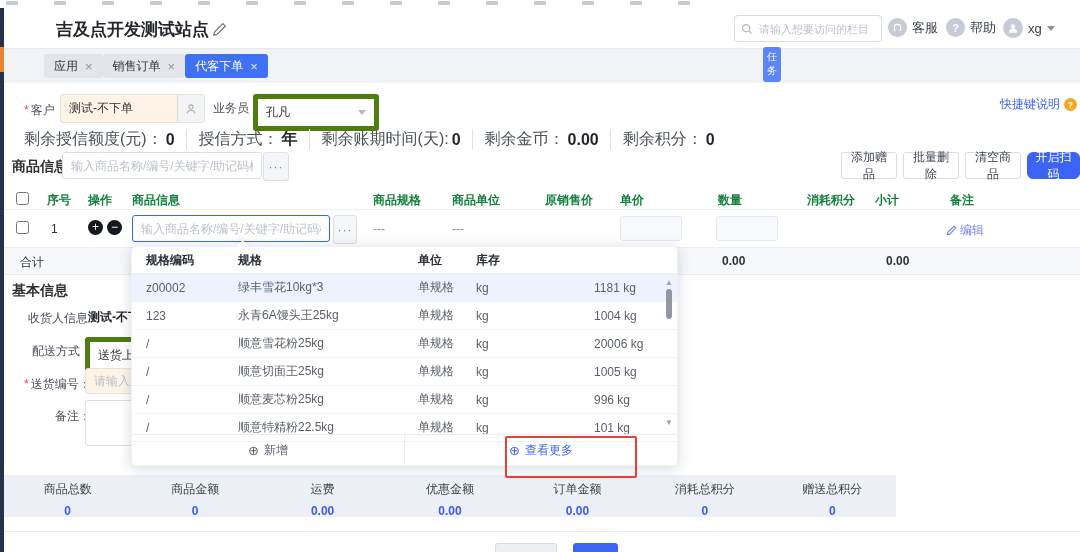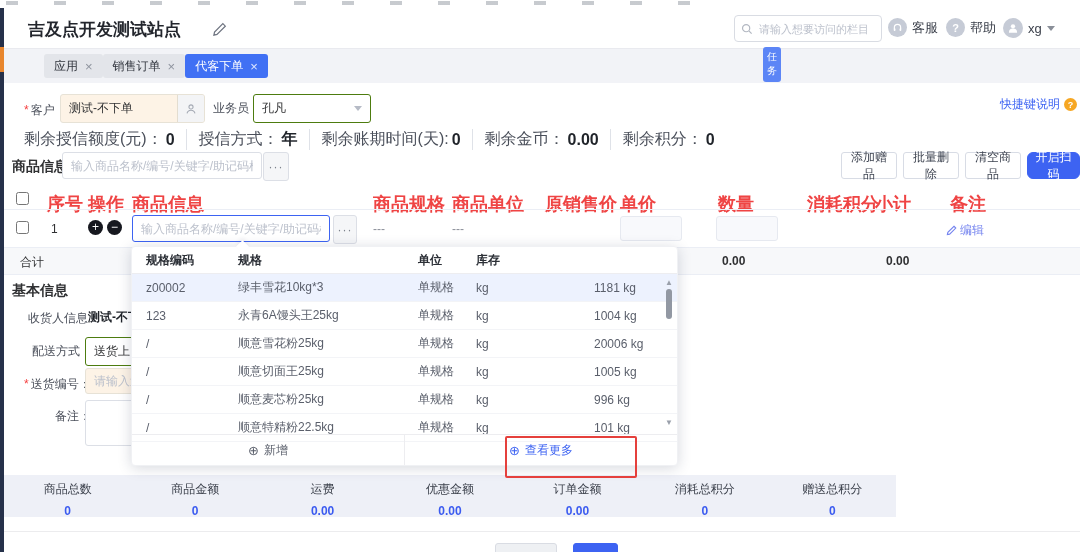--- a/index.html
+++ b/index.html
@@ -16,21 +16,21 @@
   .bookmarks{left:0;top:0;width:1080px;height:6px;background:#fff;}
   .bookmarks .dots{position:absolute;left:6px;top:1px;width:700px;height:4px;opacity:.55;
      background:repeating-linear-gradient(90deg,#9aa0a8 0 12px,transparent 12px 48px);}
 
   
   .leftstrip{left:0;top:8px;width:4px;height:544px;background:#26314a;}
   .leftstrip .orange{position:absolute;left:0;top:39px;width:4px;height:25px;background:#e8862e;}
 
   
   .apphdr{left:4px;top:8px;width:1076px;height:40px;background:#fff;}
-  .title{position:absolute;left:24px;top:10px;font-size:17px;font-weight:bold;color:#23262d;}
+  .title{position:absolute;left:52px;top:10px;font-size:17px;font-weight:bold;color:#23262d;}
   .editpen{position:absolute;left:208px;top:14px;width:15px;height:15px;}
   .srchbox{position:absolute;left:730px;top:7px;width:134px;height:25px;border:1px solid #d9dce3;
            border-radius:4px;display:flex;align-items:center;padding:0 6px;background:#fff;}
   .srchbox input{border:none;outline:none;flex:1;font-size:11px;min-width:0;font-family:inherit;background:transparent;}
   .cicon{width:19px;height:19px;border-radius:50%;background:#c6cbd6;display:inline-flex;
          align-items:center;justify-content:center;color:#fff;font-size:11px;font-weight:bold;}
   .hdritem{position:absolute;top:10px;display:flex;align-items:center;gap:5px;font-size:13px;color:#3a3f4a;cursor:pointer;text-align:right;}
   .caret{width:0;height:0;border-left:4px solid transparent;border-right:4px solid transparent;
          border-top:5px solid #8a8f99;display:inline-block;}
 
@@ -45,42 +45,42 @@
   .taskbadge{left:763px;top:47px;width:18px;height:32px;background:#5c85f6;border-radius:3px;color:#fff;
              font-size:10px;line-height:1.4;text-align:center;padding-top:3px;z-index:20;cursor:pointer;}
 
   
   .lbl12{font-size:12px;color:#4a4f5a;}
   .clientwrap{left:60px;top:94px;width:143px;height:27px;border:1px solid #e7e2d6;border-radius:3px;
               display:flex;overflow:hidden;background:#fdf3e6;}
   .clientwrap input{flex:1;border:none;outline:none;background:transparent;font-size:12px;padding:0 8px;
                     color:#303133;min-width:0;font-family:inherit;}
   .clienticon{width:26px;border-left:1px solid #e3ddd0;background:#f3f4f6;display:flex;align-items:center;justify-content:center;}
-  .selectbox{height:27px;border:1px solid #4d7c0f;border-radius:3px;background:#fff;display:flex;
+  .selectbox{height:27px;border:5px solid #4d7c0f;border-radius:3px;background:#fff;display:flex;
              align-items:center;padding:0 8px;font-size:12px;color:#303133;justify-content:space-between;}
   .helpq{width:13px;height:13px;border-radius:50%;background:#f6a723;color:#fff;font-size:9px;font-weight:bold;
          display:inline-flex;align-items:center;justify-content:center;}
 
   .credit{left:24px;top:129px;display:flex;font-size:16px;color:#4a4f5a;}
   .credit .item{display:flex;align-items:center;}
   .credit .item + .item{margin-left:11px;padding-left:12px;border-left:1px solid #dfe2e8;}
   .credit b{color:#1f2329;margin-left:3px;}
 
   
   .ipt{border:1px solid #dcdfe6;border-radius:3px;font-size:12px;color:#303133;padding:0 8px;
        background:#fff;outline:none;font-family:inherit;box-sizing:border-box;}
   input::placeholder,textarea::placeholder{color:#bcc1cc;}
   .morebtn{background:#f5f6f8;border:1px solid #dcdfe6;border-radius:3px;color:#7d828c;font-size:12px;
            display:inline-flex;align-items:center;justify-content:center;cursor:pointer;letter-spacing:1px;}
   .btn{height:27px;border:1px solid #d8dce5;border-radius:3px;background:#fff;font-size:12px;color:#3d4350;
        display:inline-flex;align-items:center;justify-content:center;cursor:pointer;box-sizing:border-box;}
   .btn.primary{background:#3d63f2;border-color:#3d63f2;color:#fff;border-radius:6px;}
 
   
-  .th{position:absolute;font-size:18px;font-weight:bold;color:#ef4444;}
+  .th{position:absolute;font-size:12px;font-weight:bold;color:#15803d;}
   .tline{position:absolute;left:4px;width:1076px;height:1px;background:#ebeef5;}
   .cbx{width:13px;height:13px;accent-color:#3d63f2;margin:0;}
   .pm{width:15px;height:15px;border-radius:50%;background:#16181f;color:#fff;font-size:12px;line-height:14px;
       text-align:center;display:inline-block;cursor:pointer;}
   .mini{background:#f8f9fc;border:1px solid #e6e9f0;border-radius:3px;height:25px;box-sizing:border-box;}
   .totalrow{left:4px;top:248px;width:1076px;height:26px;background:#f7f8fa;border-bottom:1px solid #ebeef5;}
 
   
   .textarea{border:1px solid #dcdfe6;border-radius:3px;resize:none;font-family:inherit;font-size:12px;
             padding:4px 6px;outline:none;box-sizing:border-box;}

